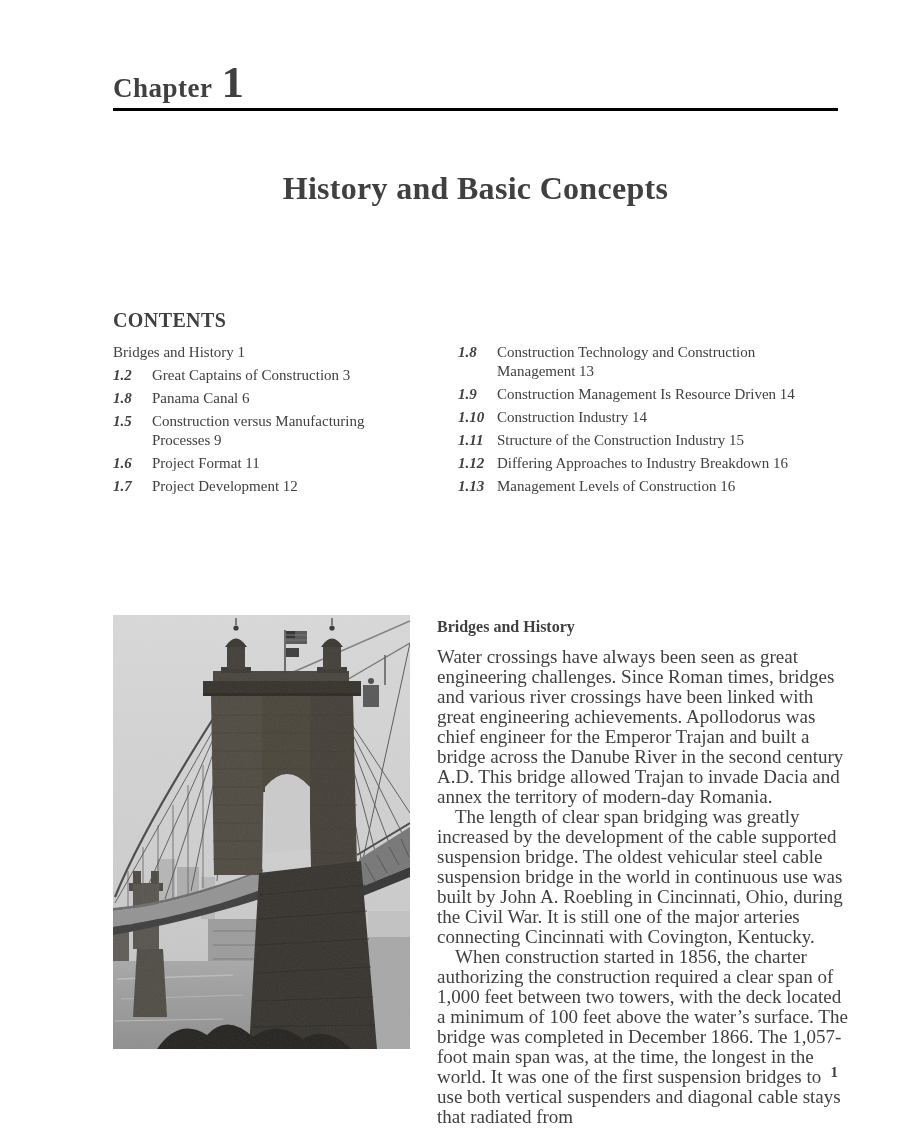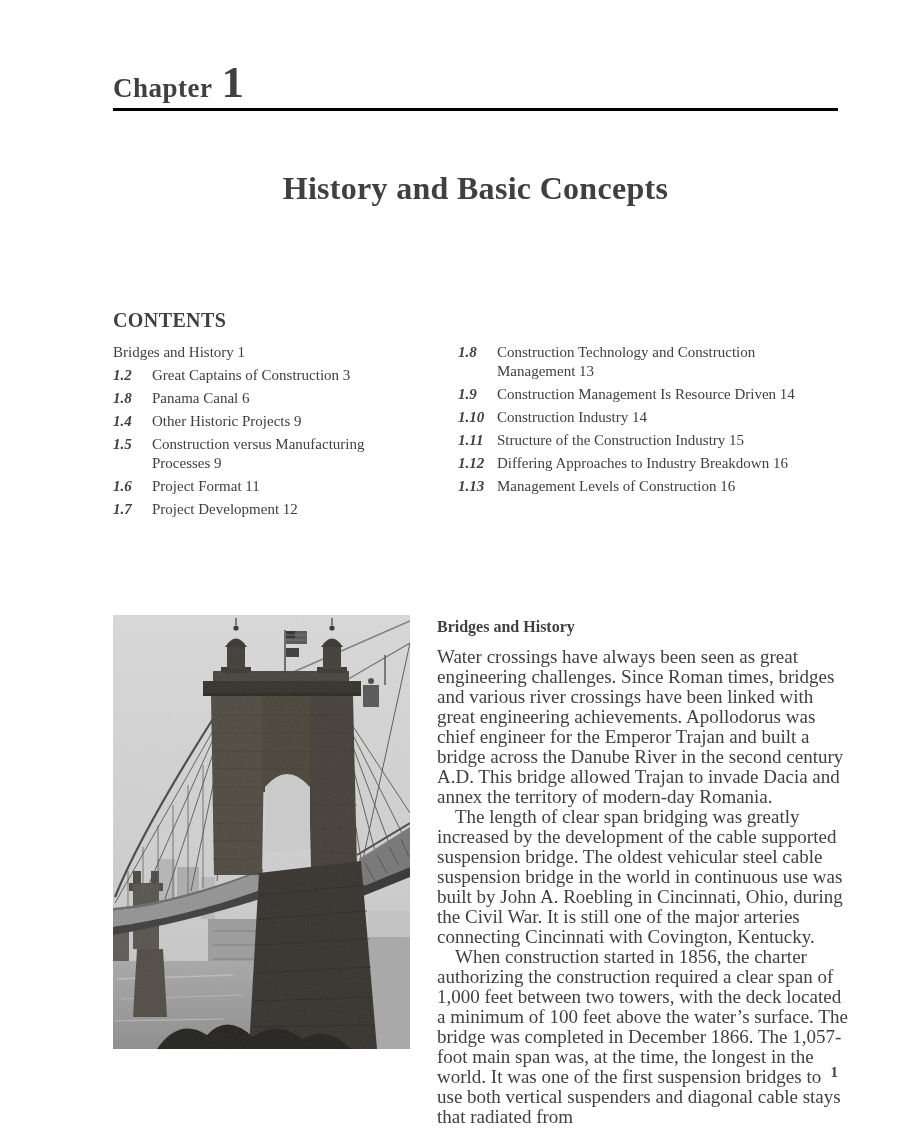--- a/index.html
+++ b/index.html
@@ -73,24 +73,20 @@
         <div class="toc-row no-num">
             <span class="toc-text">Bridges and History 1</span>
           </div>
         <div class="toc-row">
             <span class="toc-num">1.2</span>
             <span class="toc-text">Great Captains of Construction 3</span>
           </div>
         <div class="toc-row">
             <span class="toc-num">1.8</span>
             <span class="toc-text">Panama Canal 6</span>
-          </div>
-        <div class="toc-row">
-            <span class="toc-num">1.4</span>
-            <span class="toc-text">Other Historic Projects 9</span>
           </div>
         <div class="toc-row">
             <span class="toc-num">1.5</span>
             <span class="toc-text">Construction versus Manufacturing Processes 9</span>
           </div>
         <div class="toc-row">
             <span class="toc-num">1.6</span>
             <span class="toc-text">Project Format 11</span>
           </div>
         <div class="toc-row">

